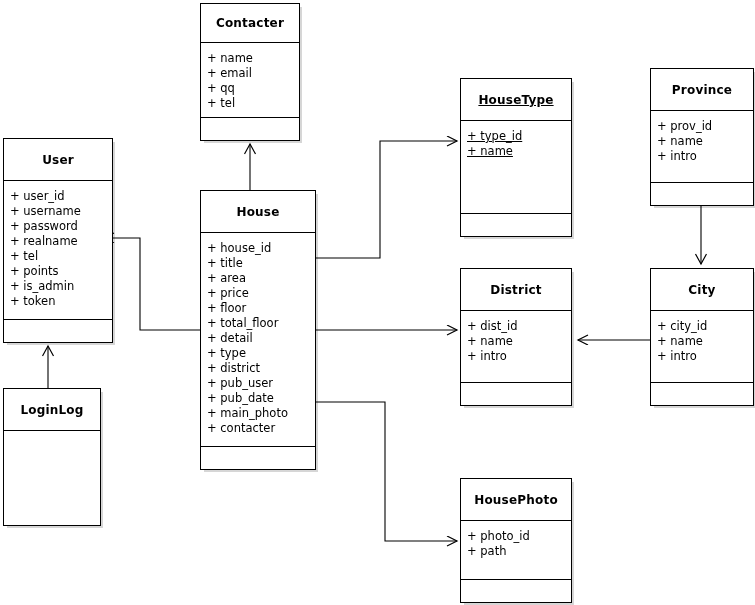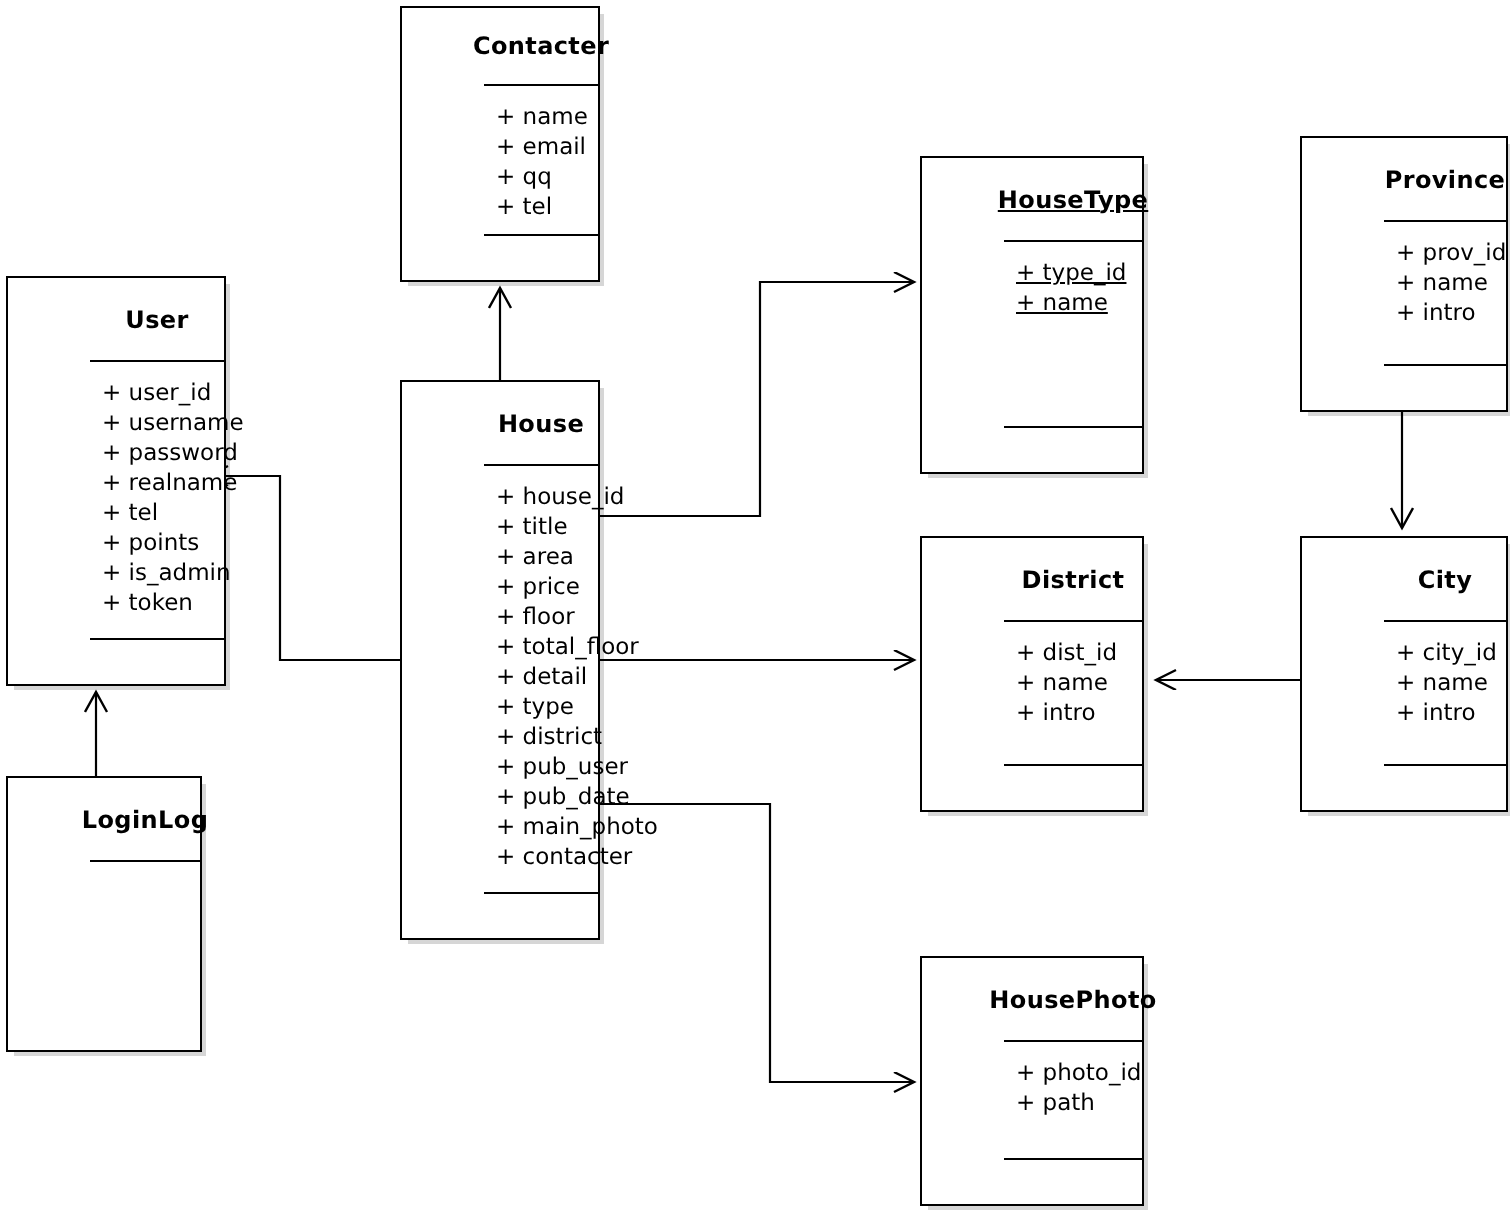--- a/index.html
+++ b/index.html
@@ -29,21 +29,20 @@
   }
   .uml-class {
     position: absolute;
     box-sizing: border-box;
     background: #ffffff;
     border: 1px solid #000000;
     box-shadow: 3px 3px 0 -1px rgba(0,0,0,0.16);
     display: flex;
     flex-direction: column;
     z-index: 2;
-    padding-left: 41px;
   }
   .uml-title {
     box-sizing: border-box;
     text-align: center;
     font-weight: bold;
     font-size: 12px;
     color: #000000;
     border-bottom: 1px solid #000000;
     display: flex;
     align-items: center;
@@ -113,21 +112,21 @@
         <div class="uml-attr">+ password</div>
         <div class="uml-attr">+ realname</div>
         <div class="uml-attr">+ tel</div>
         <div class="uml-attr">+ points</div>
         <div class="uml-attr">+ is_admin</div>
         <div class="uml-attr">+ token</div>
       </div>
     <div class="uml-ops"></div>
   </div>
 
-  <div class="uml-class" style="left: 200px; top: 190px; width: 100px; height: 280px; justify-content: flex-end;">
+  <div class="uml-class" style="left: 200px; top: 190px; width: 116px; height: 280px; justify-content: flex-end;">
     <div class="uml-title" style="height: 42px;">House</div>
     <div class="uml-attrs">
         <div class="uml-attr">+ house_id</div>
         <div class="uml-attr">+ title</div>
         <div class="uml-attr">+ area</div>
         <div class="uml-attr">+ price</div>
         <div class="uml-attr">+ floor</div>
         <div class="uml-attr">+ total_floor</div>
         <div class="uml-attr">+ detail</div>
         <div class="uml-attr">+ type</div>

